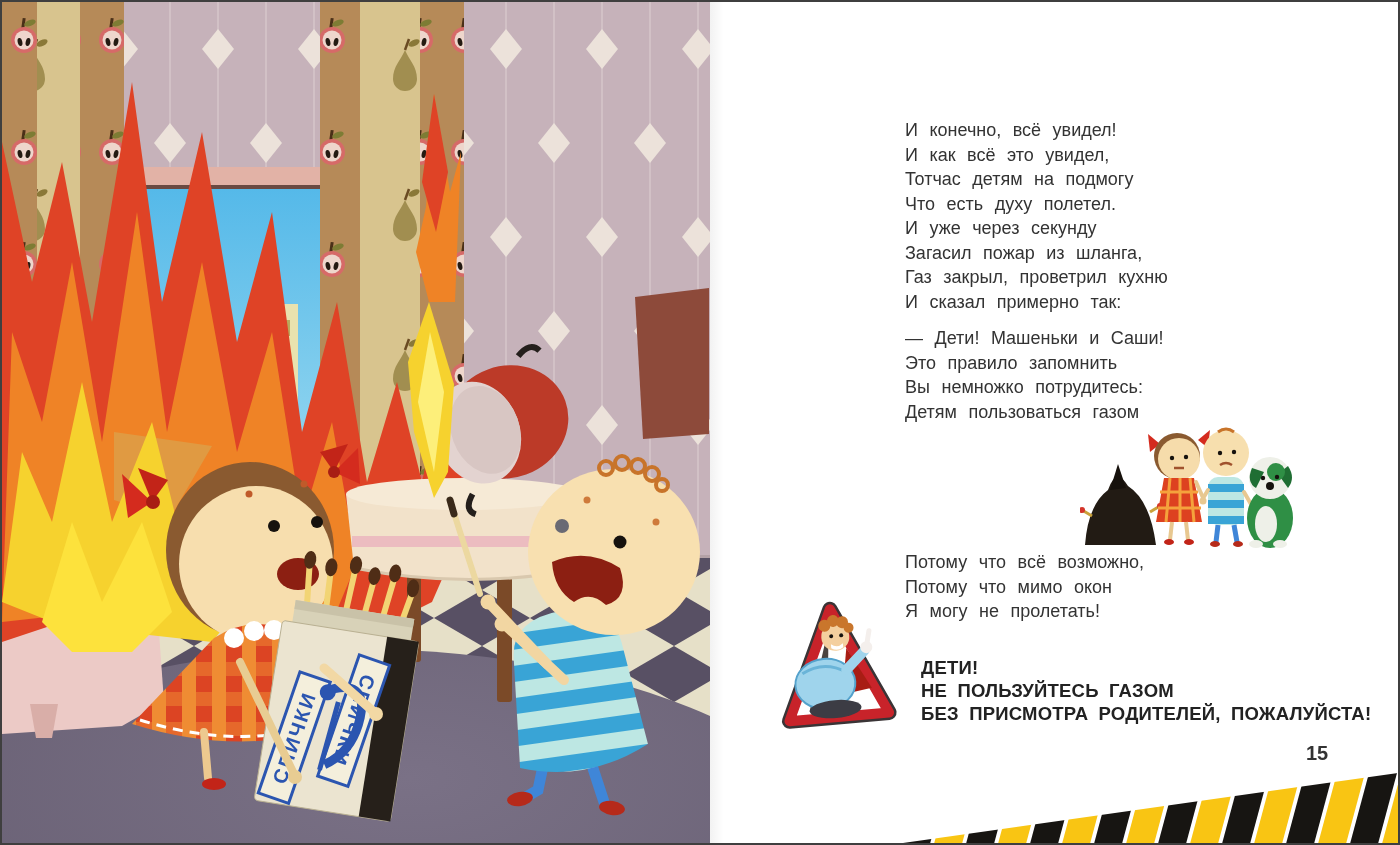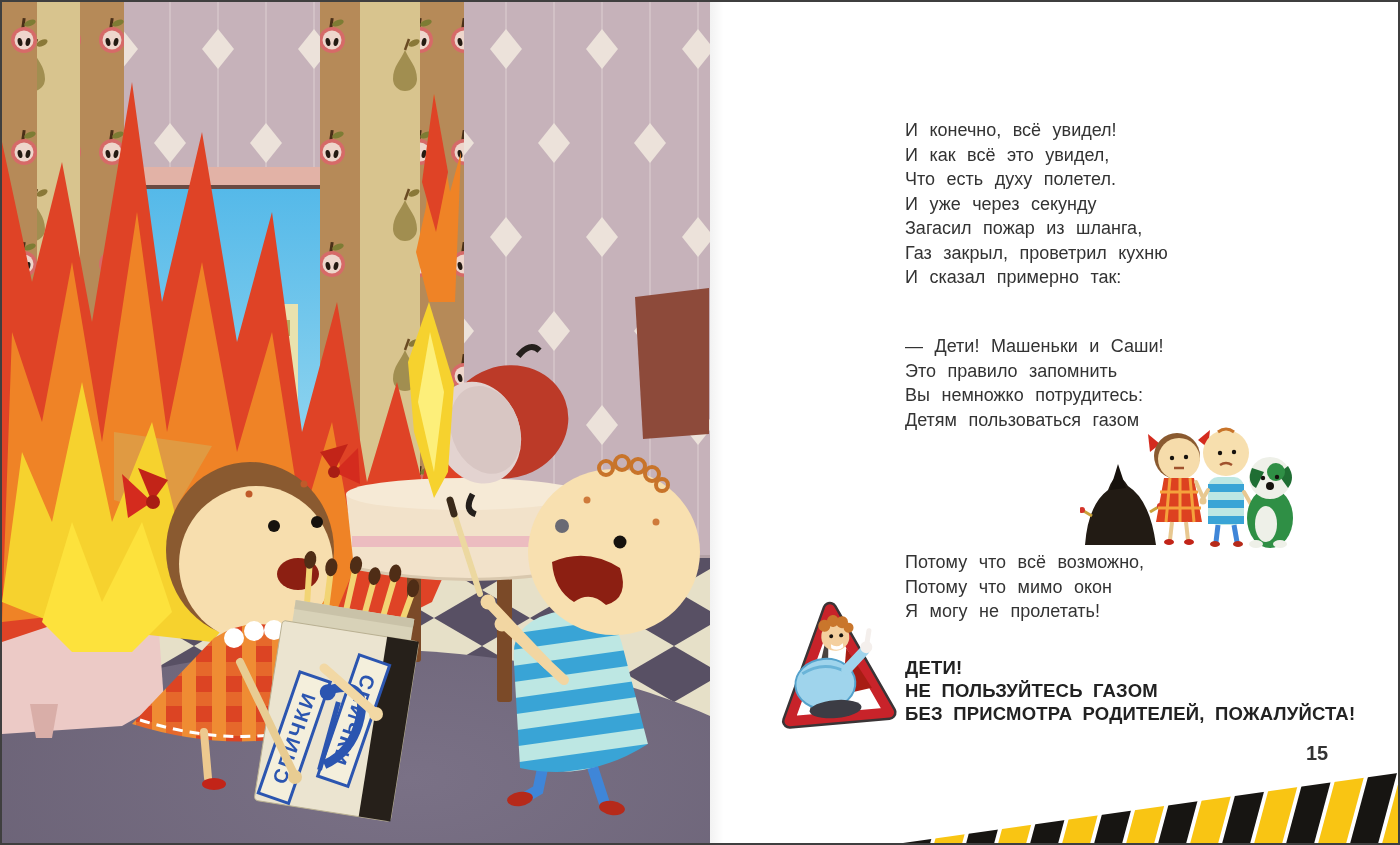--- a/index.html
+++ b/index.html
@@ -250,28 +250,29 @@
       <path fill="#8c1f12" d="M550 560 Q585 545 618 566 Q628 596 604 603 Q588 588 572 600 Q552 588 550 560 Z"></path>
     </g>
   </svg>
   </div>
 
   <div class="right-page">
 
     <div class="poem" style="left:195px;top:116px">
       <div>И  конечно,  всё  увидел!</div>
       <div>И  как  всё  это  увидел,</div>
+      <div>Тотчас  детям  на  подмогу</div>
       <div>Что  есть  духу  полетел.</div>
       <div>И  уже  через  секунду</div>
       <div>Загасил  пожар  из  шланга,</div>
       <div>Газ  закрыл,  проветрил  кухню</div>
       <div>И  сказал  примерно  так:</div>
     </div>
 
-    <div class="poem" style="left:195px;top:332px">
+    <div class="poem" style="left:195px;top:324px">
       <div>—  Дети!  Машеньки  и  Саши!</div>
       <div>Это  правило  запомнить</div>
       <div>Вы  немножко  потрудитесь:</div>
       <div>Детям  пользоваться  газом</div>
     </div>
 
     <div class="poem" style="left:195px;top:548px">
       <div>Потому  что  всё  возможно,</div>
       <div>Потому  что  мимо  окон</div>
       <div>Я  могу  не  пролетать!</div>
@@ -363,21 +364,21 @@
             <circle cx="74" cy="30" r="6"></circle>
               <circle cx="80" cy="36" r="5"></circle>
           </g>
           <circle cx="62" cy="43" r="2" fill="#16120e"></circle>
           <circle cx="72" cy="43" r="2" fill="#16120e"></circle>
           <path d="M61 51 q6 5 12 0 l0 4 q-6 4 -12 0 Z" fill="#ffffff"></path>
         </g>
       </g>
     </svg>
 
-    <div class="warning" style="left:195px;top:654px">
+    <div class="warning" style="left:211px;top:654px">
       <div>ДЕТИ!</div>
       <div>НЕ  ПОЛЬЗУЙТЕСЬ  ГАЗОМ</div>
       <div>БЕЗ  ПРИСМОТРА  РОДИТЕЛЕЙ,  ПОЖАЛУЙСТА!</div>
     </div>
 
     <div class="pagenum" style="left:580px;top:740px">15</div>
 
     <svg class="abs" style="right:0;bottom:0" width="495" height="70" viewBox="0 0 495 70">
       <defs>
         <clipPath id="bandclip">

